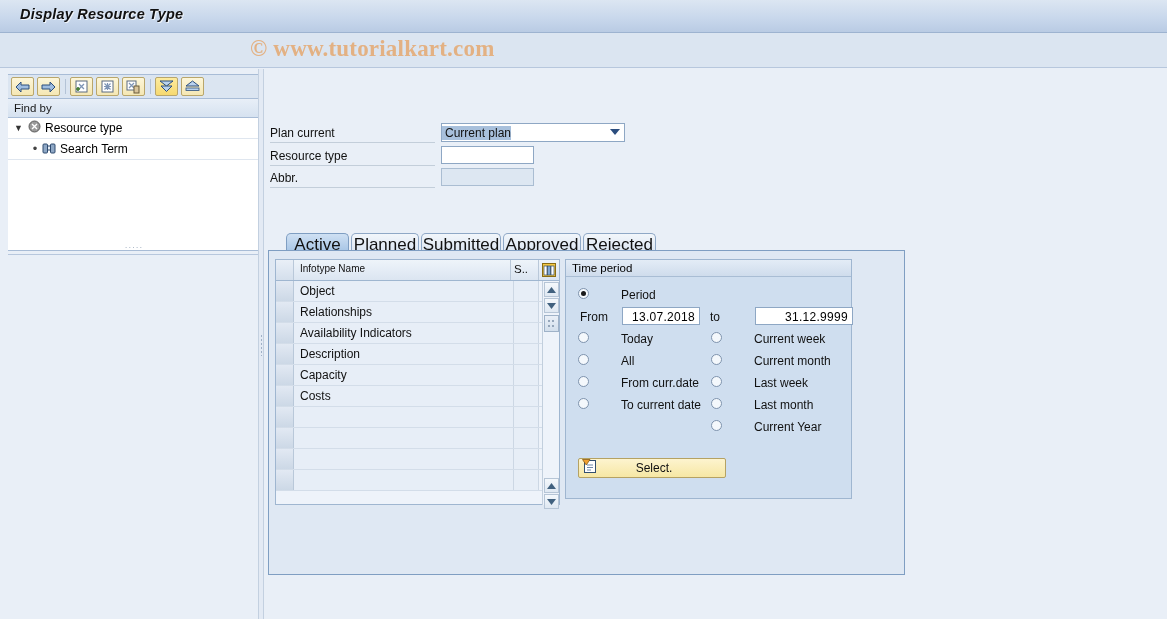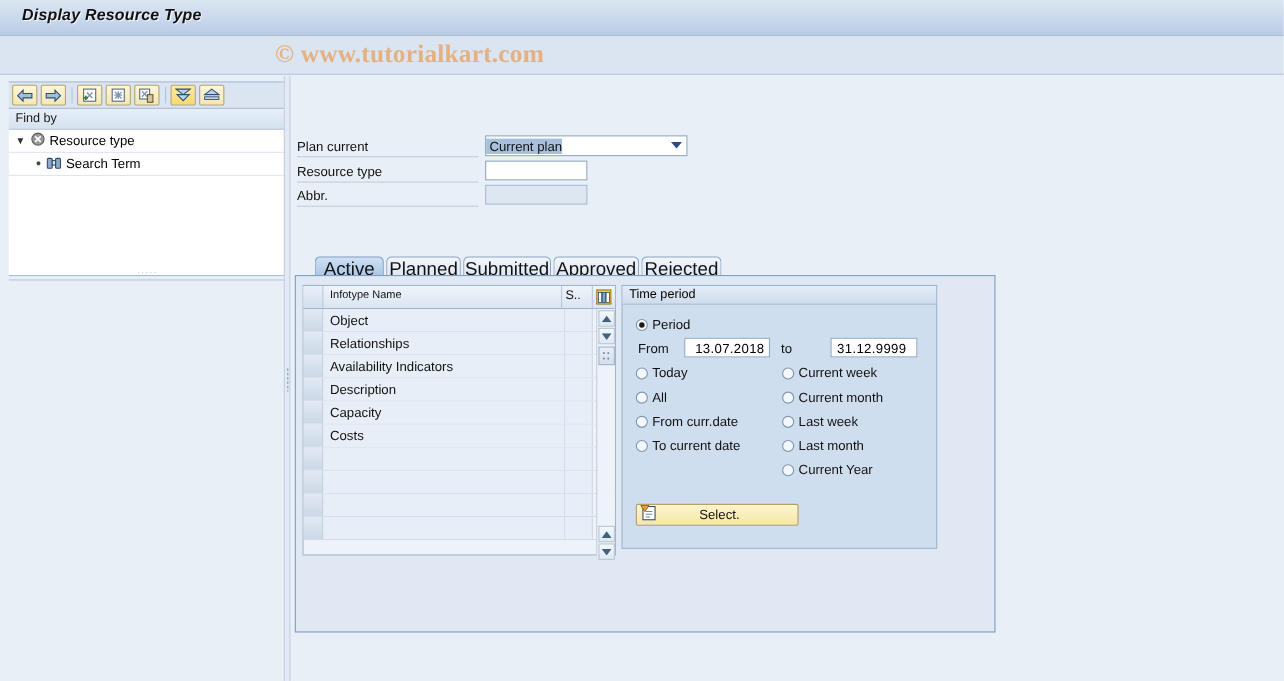--- a/index.html
+++ b/index.html
@@ -154,21 +154,21 @@
           border:1px solid #b6c5d6;box-sizing:border-box;display:flex;align-items:center;justify-content:center;}
   .sthumb{width:15px;height:17px;margin:2px auto 0;background:linear-gradient(to bottom,#e9eff7,#d3dfec);
           border:1px solid #9fb2c8;box-sizing:border-box;display:flex;align-items:center;justify-content:center;}
   
   #tpbox{
     position:absolute;left:296px;top:8px;width:287px;height:240px;
     background:#cfdeef;border:1px solid #9fb6d0;box-sizing:border-box;
   }
   #tphdr{height:17px;background:linear-gradient(to bottom,#e3ecf6,#cfdcec);
          border-bottom:1px solid #a9bdd4;font-size:11.5px;padding:2px 0 0 6px;box-sizing:border-box;}
-  .rb{position:absolute;font-size:12px;color:#111;display:flex;align-items:center;}
+  .rb{position:absolute;font-size:12px;color:#111;display:flex;align-items:flex-start;gap:28px;}
   .rb .circ{width:11px;height:11px;border-radius:50%;background:#f4f8fc;
             border:1px solid #7e93ad;box-sizing:border-box;margin-right:4px;
             display:flex;align-items:center;justify-content:center;flex:0 0 auto;}
   .rb.sel .circ::after{content:"";width:5px;height:5px;border-radius:50%;background:#1a1a1a;}
   .dlabel{position:absolute;font-size:12px;color:#111;}
   .dfield{
     position:absolute;height:18px;background:#fff;border:1px solid #8ea7c4;
     box-sizing:border-box;font-size:12px;text-align:right;padding:1px 4px 0 0;
     font-family:"Liberation Sans", sans-serif;letter-spacing:.3px;
   }
@@ -419,21 +419,21 @@
       <div id="tphdr">Time period</div>
 
       <div class="rb sel" style="left:12px;top:28px;">
         <span class="circ"></span>
         <span>Period</span>
       </div>
 
       <div class="dlabel" style="left:14px;top:50px;">From</div>
       <input class="dfield" style="left: 56px; top: 47px; width: 78px;" value="13.07.2018">
       <div class="dlabel" style="left:144px;top:50px;">to</div>
-      <input class="dfield" style="left: 189px; top: 47px; width: 79px; text-align: center;" value="31.12.9999">
+      <input class="dfield" style="left: 189px; top: 47px; width: 98px;" value="31.12.9999">
 
       <div class="rb" style="left:12px;top:72px;">
         <span class="circ"></span>
         <span>Today</span>
       </div>
       <div class="rb" style="left:12px;top:94px;">
         <span class="circ"></span>
         <span>All</span>
       </div>
       <div class="rb" style="left:12px;top:116px;">

